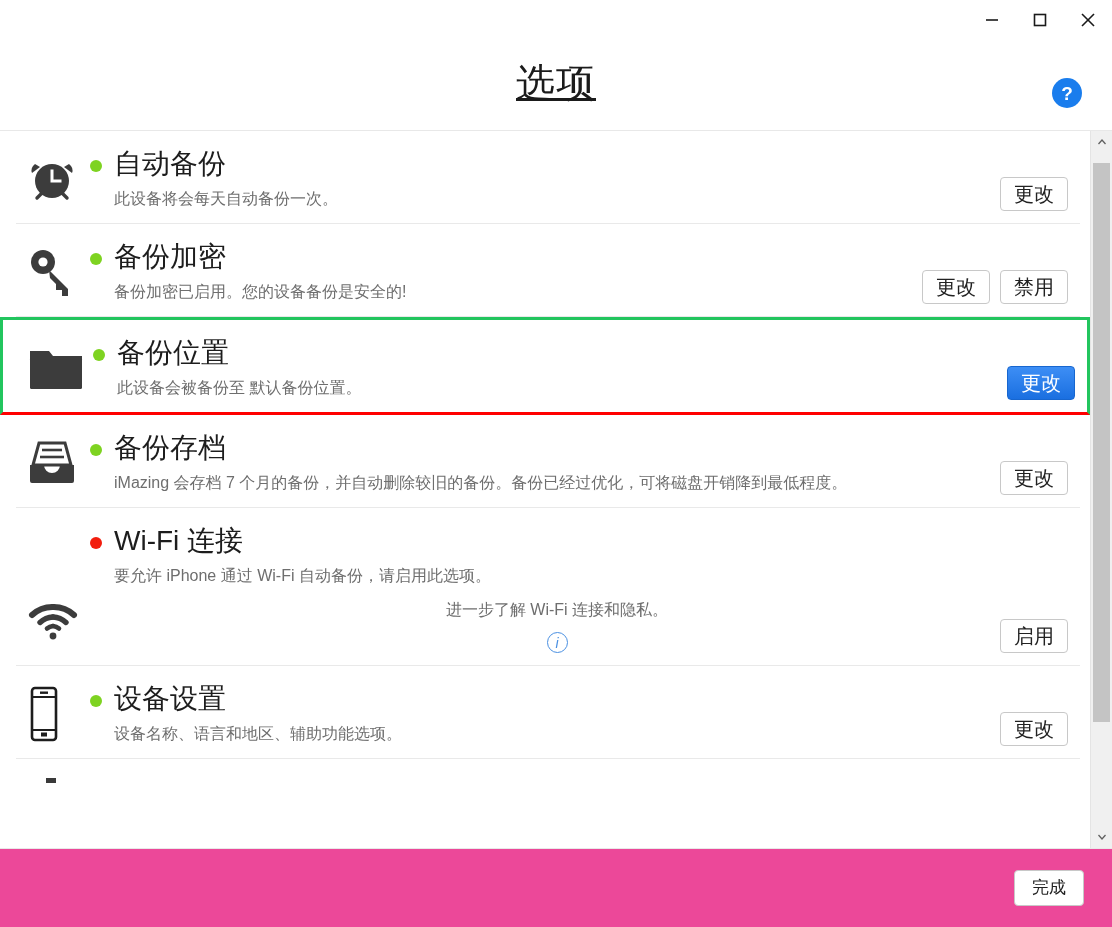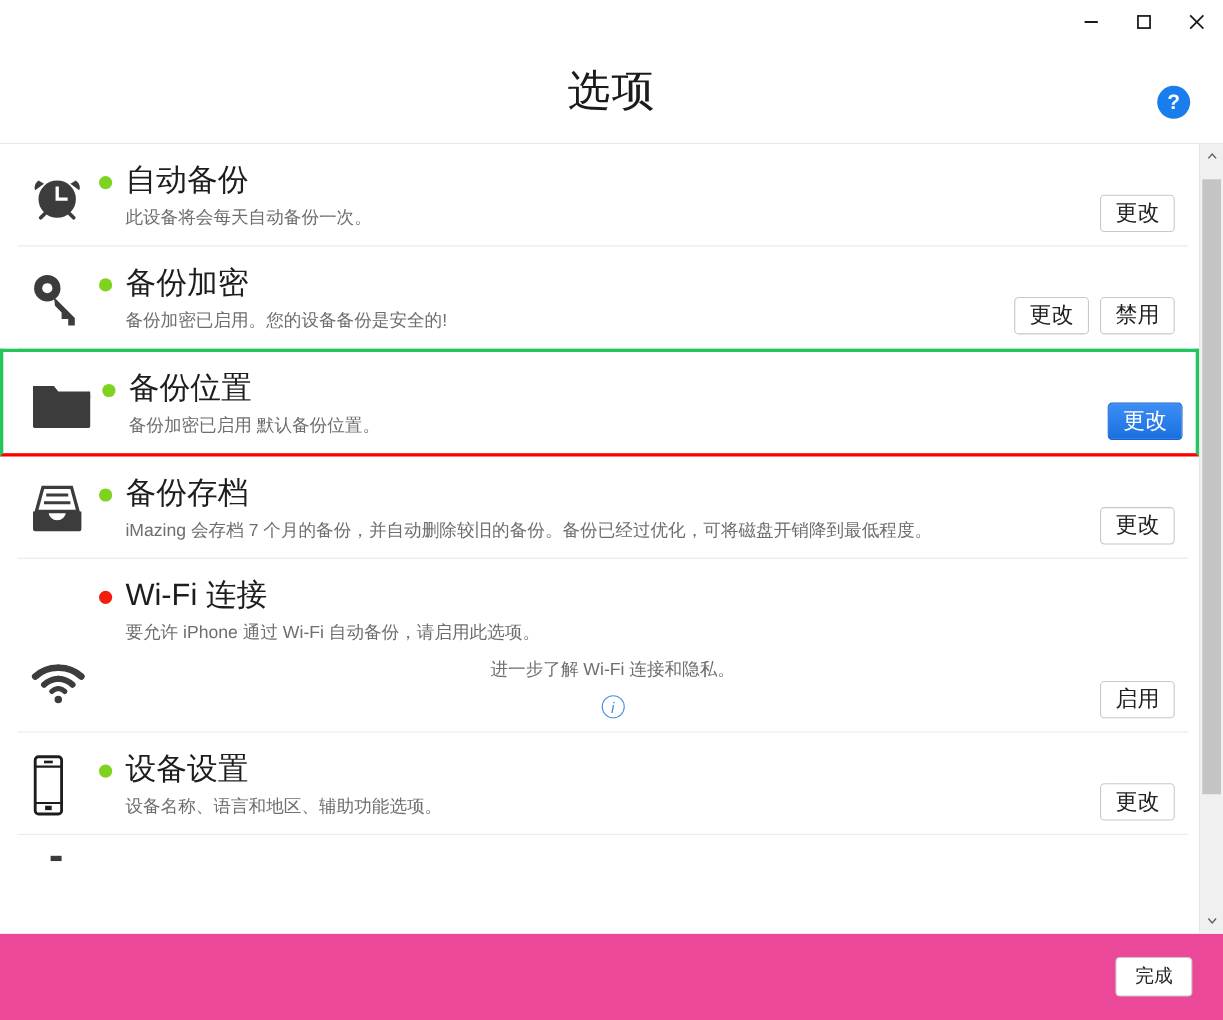--- a/index.html
+++ b/index.html
@@ -45,20 +45,21 @@
   .page-title {
     position: absolute;
     left: 0; right: 0;
     top: 60px;
     text-align: center;
     font-size: 39px;
     line-height: 46px;
     color: #1b1b1b;
     font-weight: 400;
     letter-spacing: 1px;
+    text-decoration: underline;
   }
   .help-btn {
     position: absolute;
     right: 30px;
     top: 78px;
     width: 30px; height: 30px;
     border-radius: 50%;
     background: #1a7ded;
     color: #ffffff;
     font-size: 19px;
@@ -334,21 +335,21 @@
             <span style="display: block;"><svg width="58" height="50" viewBox="0 0 58 50">
         <path d="M3 8 h19 l4 5 h29 v6 H3 Z" fill="#3c3c3c"></path>
         <rect x="3" y="15" width="52" height="31" rx="1.5" fill="#3c3c3c"></rect>
       </svg></span>
           </div>
           <div class="row-body">
             <div class="row-headline">
               <span class="dot green"></span>
               <div class="row-title">备份位置</div>
             </div>
-            <div class="row-desc">备份加密已启用 默认备份位置。</div>
+            <div class="row-desc">此设备会被备份至 默认备份位置。</div>
           </div>
           <div class="row-actions">
             <button class="btn primary">更改</button>
           </div>
         </div>
         <div class="row">
           <div class="row-icon">
             <span style="display: block;"><svg width="56" height="56" viewBox="0 0 56 56">
         <path d="M9 30 L15 8 H41 L47 30 Z" fill="none" stroke="#3c3c3c" stroke-width="3"></path>
         <line x1="18" y1="15" x2="38" y2="15" stroke="#3c3c3c" stroke-width="2.6"></line>

